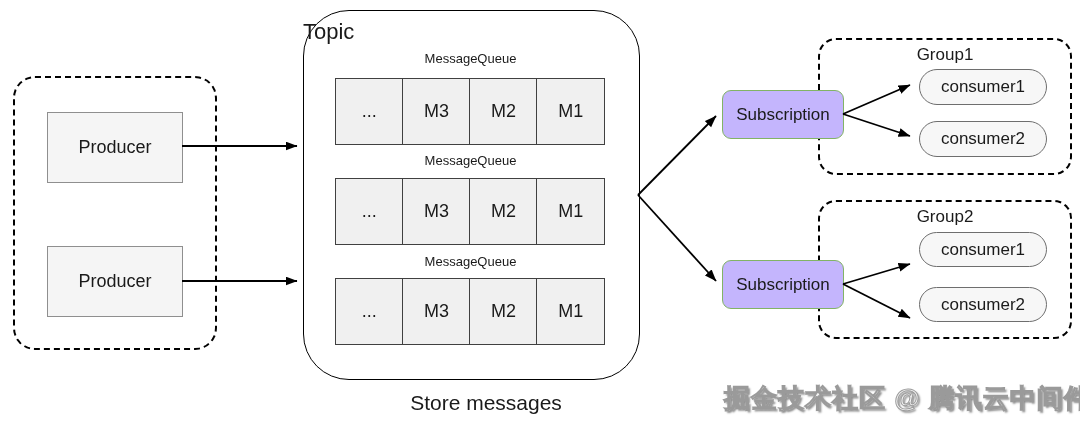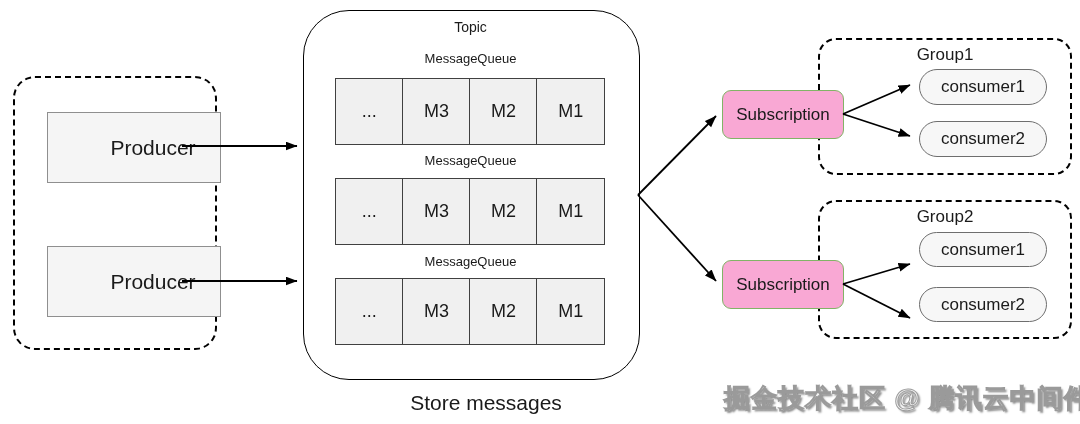--- a/index.html
+++ b/index.html
@@ -5,38 +5,38 @@
   html,body{margin:0;padding:0;background:#ffffff;}
   #canvas{
     position:relative;width:1080px;height:424px;background:#ffffff;overflow:hidden;
     font-family:"Liberation Sans","DejaVu Sans",sans-serif;color:#1a1a1a;
   }
   .abs{position:absolute;}
   .center-text{display:flex;align-items:center;justify-content:center;text-align:center;}
 
   
   .produce-container{left:13px;top:76px;width:200px;height:270px;border:2px dashed #000;border-radius:22px;z-index:1;}
-  .producer{left:47px;width:134px;height:69px;background:#f5f5f5;border:1.5px solid #8f8f8f;font-size:21px;z-index:2;padding-left:38px;}
+  .producer{left:47px;width:134px;height:69px;background:#f5f5f5;border:1.5px solid #8f8f8f;font-size:18px;z-index:2;}
   .producer.p1{top:112px;} .producer.p2{top:246px;}
   .produce-label{left:5px;top:361px;width:215px;font-size:21px;text-align:center;}
 
   
   .topic-box{left:303px;top:10px;width:335px;height:368px;border:1.6px solid #000;border-radius:46px;background:#fff;z-index:1;}
-  .topic-title{left:303px;top:19px;width:335px;font-size:14px;text-align:center;z-index:2;}
+  .topic-title{left:303px;top:19px;width:335px;font-size:22px;text-align:left;z-index:2;}
   .mq-label{left:303px;width:335px;font-size:13px;text-align:center;z-index:2;}
   .mq-label.q0{top:51px;} .mq-label.q1{top:153px;} .mq-label.q2{top:254px;}
   .mq-row{left:335px;width:270px;height:67px;display:flex;z-index:2;}
   .mq-row.q0{top:78px;} .mq-row.q1{top:178px;} .mq-row.q2{top:278px;}
   .mq-cell{flex:1;background:#f0f0f0;border:1.6px solid #404040;margin-left:-1.6px;
            display:flex;align-items:center;justify-content:center;font-size:18px;}
   .mq-cell:first-child{margin-left:0;}
   .store-label{left:366px;top:391px;width:240px;font-size:21px;text-align:center;}
 
   
-  .subscription{left:722px;width:120px;height:47px;background:#f9a8d4;border:1.5px solid #82b366;
+  .subscription{left:722px;width:120px;height:47px;background:#c4b5fd;border:1.5px solid #82b366;
                 border-radius:9px;font-size:17px;z-index:3;}
   .subscription.s1{top:90px;} .subscription.s2{top:260px;}
 
   
   .group{left:818px;width:250px;border:2px dashed #000;border-radius:18px;z-index:1;}
   .group.g1{top:38px;height:133px;} .group.g2{top:200px;height:135px;}
   .group-title{position:absolute;top:5px;left:0;width:100%;font-size:17px;text-align:center;}
   .consumer{position:absolute;left:99px;width:126px;height:34px;background:#f7f7f7;border:1.5px solid #6e6e6e;
             border-radius:18px;font-size:17px;display:flex;align-items:center;justify-content:center;z-index:2;}
   .g1 .consumer.c1{top:29px;} .g1 .consumer.c2{top:81px;}

